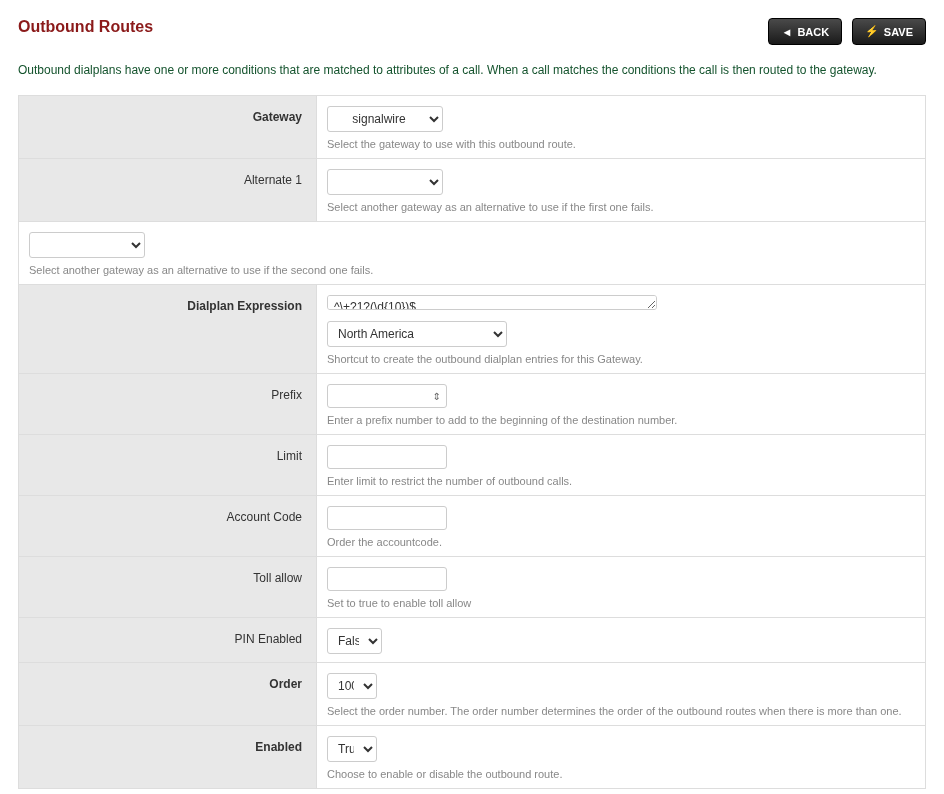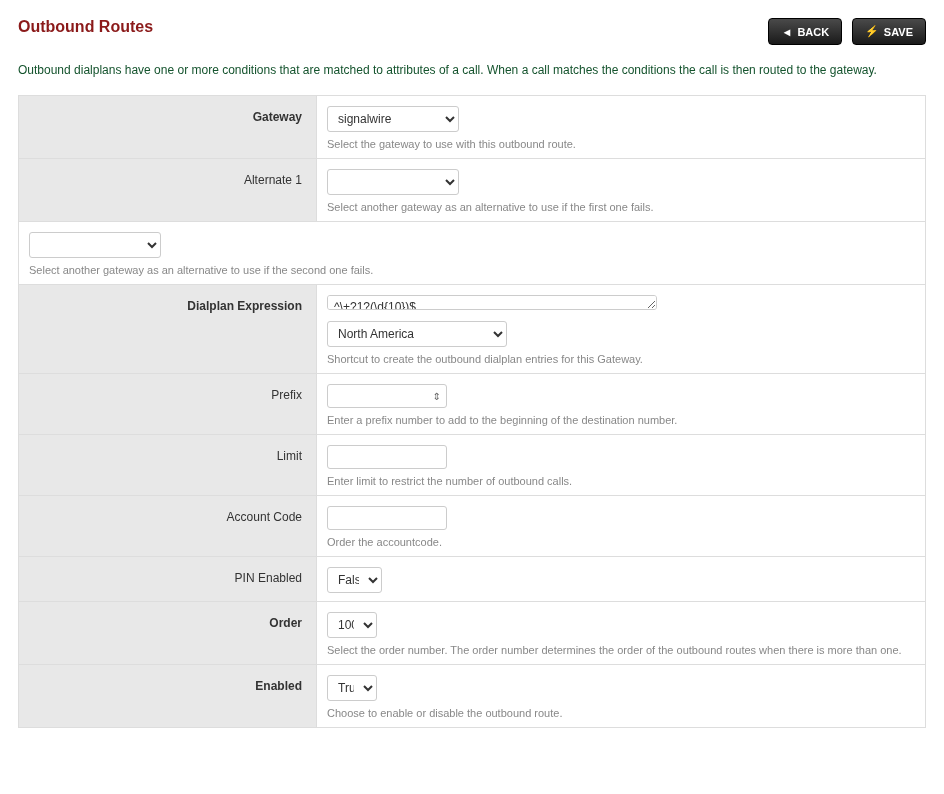--- a/index.html
+++ b/index.html
@@ -78,21 +78,21 @@
     .form-content input[type="text"],
     .form-content textarea {
       border: 1px solid #ccc;
       border-radius: 3px;
       padding: 4px 6px;
       font-size: 12px;
       font-family: inherit;
       background: #fff;
       color: #333;
     }
-    .form-content select.wide { width: 132px; }
+    .form-content select.wide { width: 116px; text-align: center; }
     .form-content select.narrow { width: 55px; }
     .form-content select.xnarrow { width: 50px; }
     .form-content input.text-120 { width: 120px; }
     .form-content textarea.expr { width: 330px; height: 15px; resize: both; }
     .form-content select.region { width: 180px; }
     .help-text {
       color: #888;
       font-size: 11px;
       margin-top: 6px;
     }
@@ -193,20 +193,27 @@
   </div>
 
   <div class="form-row">
     <div class="form-label">Account Code</div>
     <div class="form-content">
       <input type="text" class="text-120" value="" style="">
       <div class="help-text">Order the accountcode.</div>
     </div>
   </div>
 
+  <div class="form-row">
+    <div class="form-label">Toll allow</div>
+    <div class="form-content">
+      <input type="text" class="text-120" value="" style="">
+      <div class="help-text">Set to true to enable toll allow</div>
+    </div>
+  </div>
 
   <div class="form-row">
     <div class="form-label">PIN Enabled</div>
     <div class="form-content">
       <select class="narrow">
         <option>False</option>
       </select>
     </div>
   </div>
 

